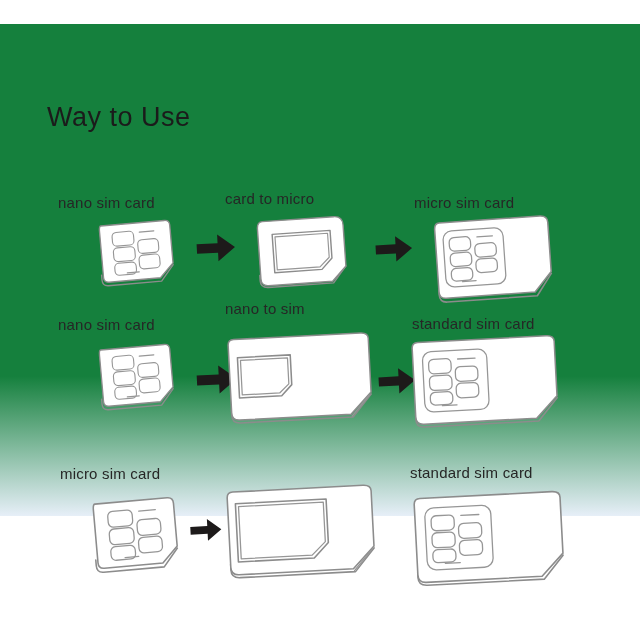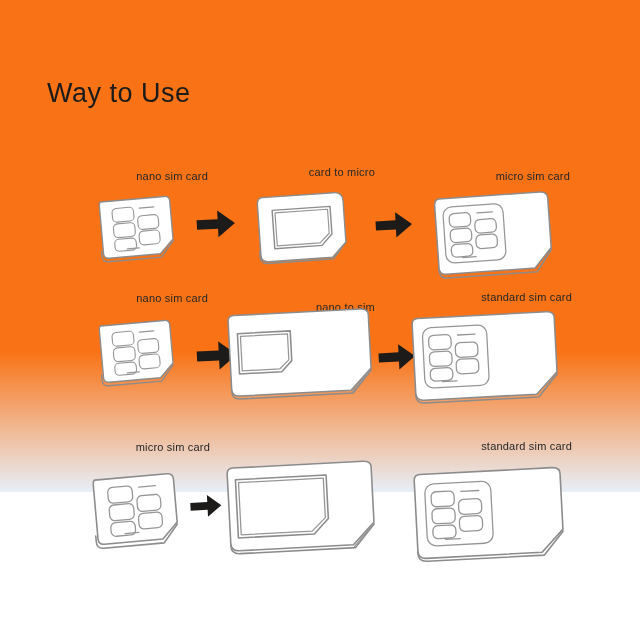--- a/index.html
+++ b/index.html
@@ -1,22 +1,22 @@
 <!DOCTYPE html>
 <html><head>
 <meta charset="utf-8">
 <style>
   html,body{margin:0;padding:0;}
   body{width:640px;height:640px;background:#ffffff;overflow:hidden;
        font-family:"Liberation Sans","DejaVu Sans",sans-serif;}
-  #canvas{position:relative;width:640px;height:492px;background:#f97316;}
+  #canvas{position:relative;width:640px;height:492px;background:#15803d;margin-top:24px;}
   .bottom-fade{position:absolute;left:0;bottom:0;width:640px;height:140px;
        background:linear-gradient(180deg, rgba(233,241,249,0) 0%, rgba(233,241,249,.55) 55%, #e7eff8 100%);}
   .title{position:absolute;left:47px;top:78px;font-size:27px;color:#1b1b1b;letter-spacing:.5px;}
-  .lbl{position:absolute;font-size:11px;color:#262626;text-align:right;letter-spacing:.2px;white-space:nowrap;}
+  .lbl{position:absolute;font-size:15px;color:#262626;text-align:left;letter-spacing:.2px;white-space:nowrap;}
   .fig{position:absolute;}
   .fig svg{display:block;overflow:visible;}
   .tilt5{transform:rotate(-5deg);}
   .tilt4{transform:rotate(-4deg);}
   .tilt3{transform:rotate(-3deg);}
   .arrow{position:absolute;transform:rotate(-3deg);}
   .stroke{fill:none;stroke:#8c8c8c;stroke-width:1.6;stroke-linejoin:round;stroke-linecap:round;}
   .thin{fill:none;stroke:#969696;stroke-width:1.3;stroke-linejoin:round;stroke-linecap:round;}
   .cardfill{fill:#ffffff;stroke:#8c8c8c;stroke-width:1.6;stroke-linejoin:round;}
 </style>
@@ -132,21 +132,21 @@
   <div class="fig tilt5" style="left:93px;top:316px">
     <svg width="86" height="76" viewBox="0 0 100 84">
         <use href="#sym-sim-small"></use>
       </svg>
   </div>
   <div class="arrow" style="left:195px;top:338px">
     <svg width="44" height="35" viewBox="0 0 44 34">
         <use href="#sym-arrow"></use>
       </svg>
   </div>
-  <div class="lbl" style="left:225px;top:301px;width:150px">nano to sim</div>
+  <div class="lbl" style="left:225px;top:276px;width:150px">nano to sim</div>
   <div class="fig tilt3" style="left:226px;top:303px">
     <svg width="148" height="99" viewBox="0 0 154 100">
         <use href="#sym-adapter-wide-nano"></use>
       </svg>
   </div>
   <div class="arrow" style="left:377px;top:341px">
     <svg width="40" height="32" viewBox="0 0 44 34">
         <use href="#sym-arrow"></use>
       </svg>
   </div>

